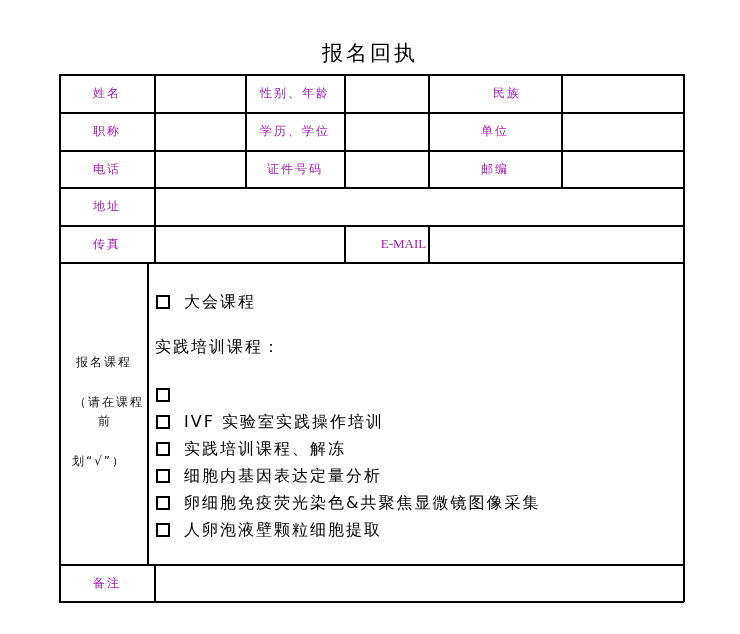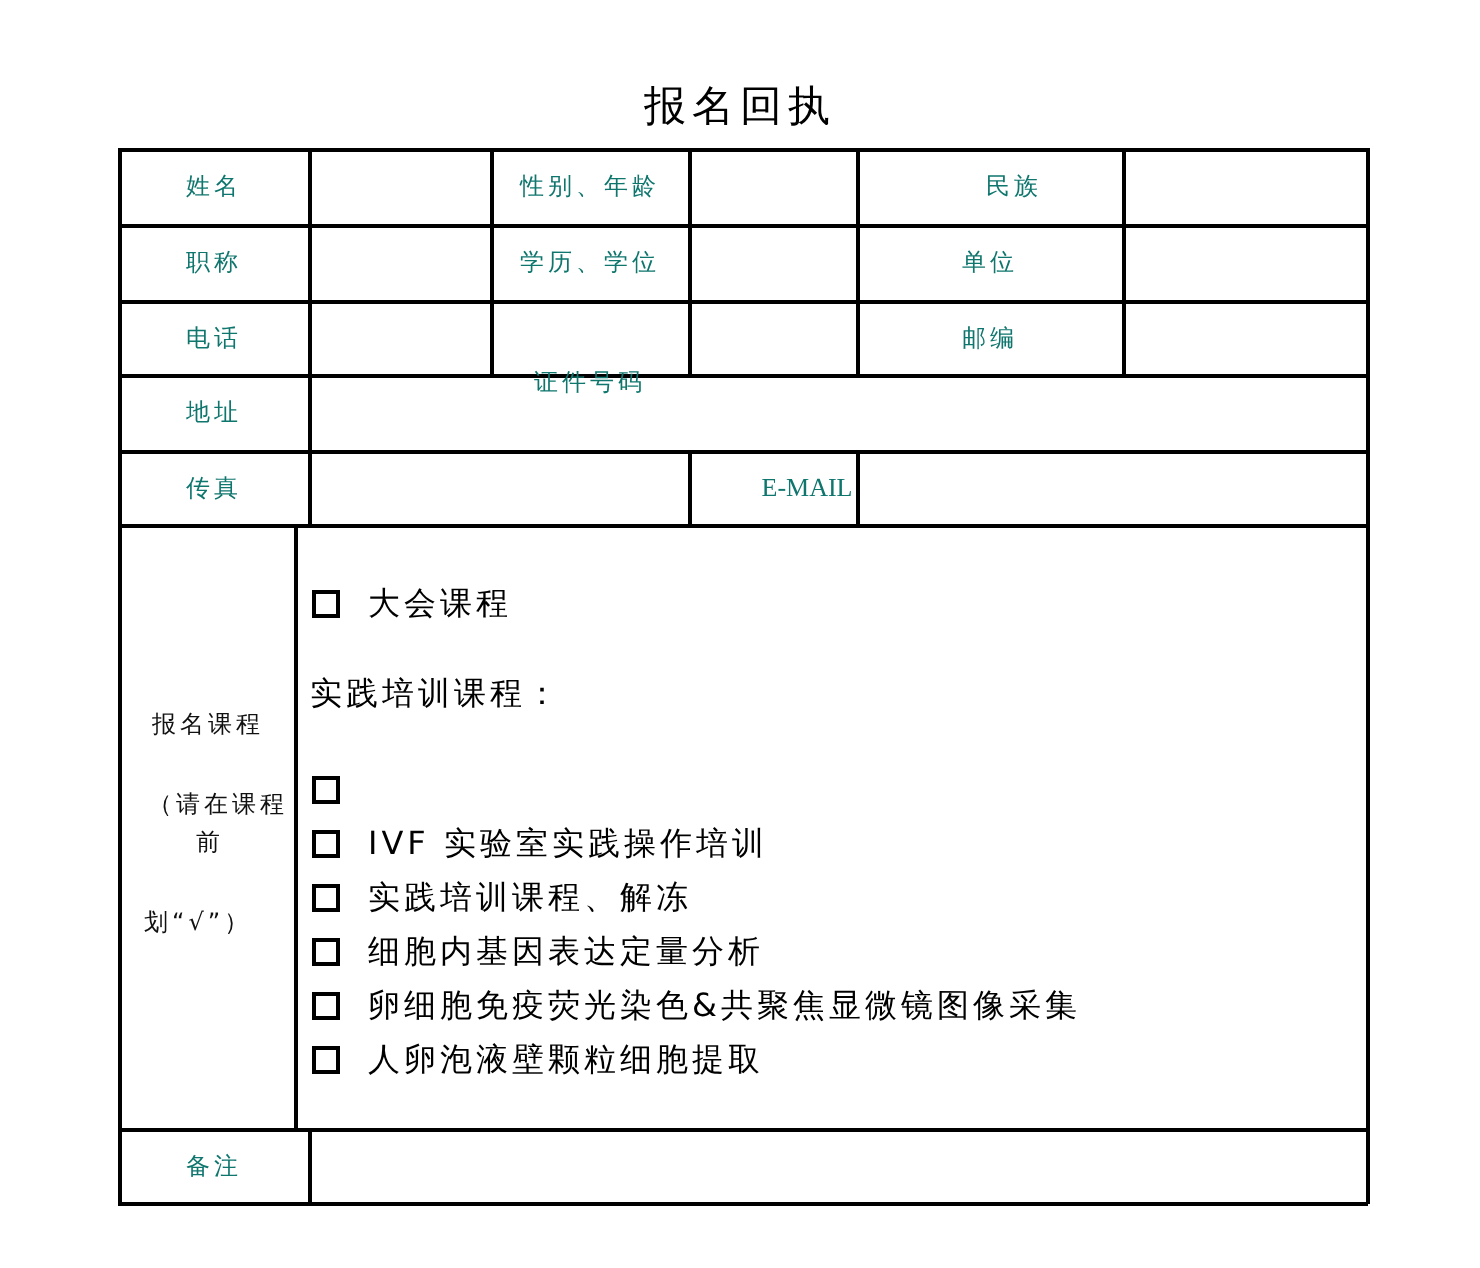--- a/index.html
+++ b/index.html
@@ -32,21 +32,21 @@
     }
     .hline { height: 1.5px; }
     .vline { width: 1.5px; }
     .cell-label {
       position: absolute;
       display: flex;
       align-items: center;
       justify-content: center;
       font-size: 12px;
       letter-spacing: 2px;
-      color: #0f766e;
+      color: #a21caf;
     }
     .cell-label.latin {
       font-family: "Liberation Serif", serif;
       font-size: 13px;
       letter-spacing: 0;
       margin-left: 17px;
     }
     .cell-input {
       position: absolute;
     }
@@ -138,21 +138,21 @@
 
 <div class="cell-label" style="left:60px; top:113px; width:94px; height:37px;">职称</div>
 <div class="cell-input" style="left:155px; top:113px; width:90px; height:37px;"></div>
 <div class="cell-label" style="left:246px; top:113px; width:98px; height:37px;">学历、学位</div>
 <div class="cell-input" style="left:345px; top:113px; width:83px; height:37px;"></div>
 <div class="cell-label" style="left:429px; top:113px; width:132px; height:37px;">单位</div>
 <div class="cell-input" style="left:562px; top:113px; width:121px; height:37px;"></div>
 
 <div class="cell-label" style="left:60px; top:151px; width:94px; height:36px;">电话</div>
 <div class="cell-input" style="left:155px; top:151px; width:90px; height:36px;"></div>
-<div class="cell-label" style="left:246px; top:151px; width:98px; height:36px;margin-top:22px;">证件号码</div>
+<div class="cell-label" style="left:246px; top:151px; width:98px; height:36px;">证件号码</div>
 <div class="cell-input" style="left:345px; top:151px; width:83px; height:36px;"></div>
 <div class="cell-label" style="left:429px; top:151px; width:132px; height:36px;">邮编</div>
 <div class="cell-input" style="left:562px; top:151px; width:121px; height:36px;"></div>
 
 <div class="cell-label" style="left:60px; top:188px; width:94px; height:37px;">地址</div>
 <div class="cell-input" style="left:155px; top:188px; width:528px; height:37px;"></div>
 
 <div class="cell-label" style="left:60px; top:226px; width:94px; height:36px;">传真</div>
 <div class="cell-input" style="left:155px; top:226px; width:189px; height:36px;"></div>
 <div class="cell-label latin" style="left:345px; top:226px; width:83px; height:36px;">E-MAIL</div>

